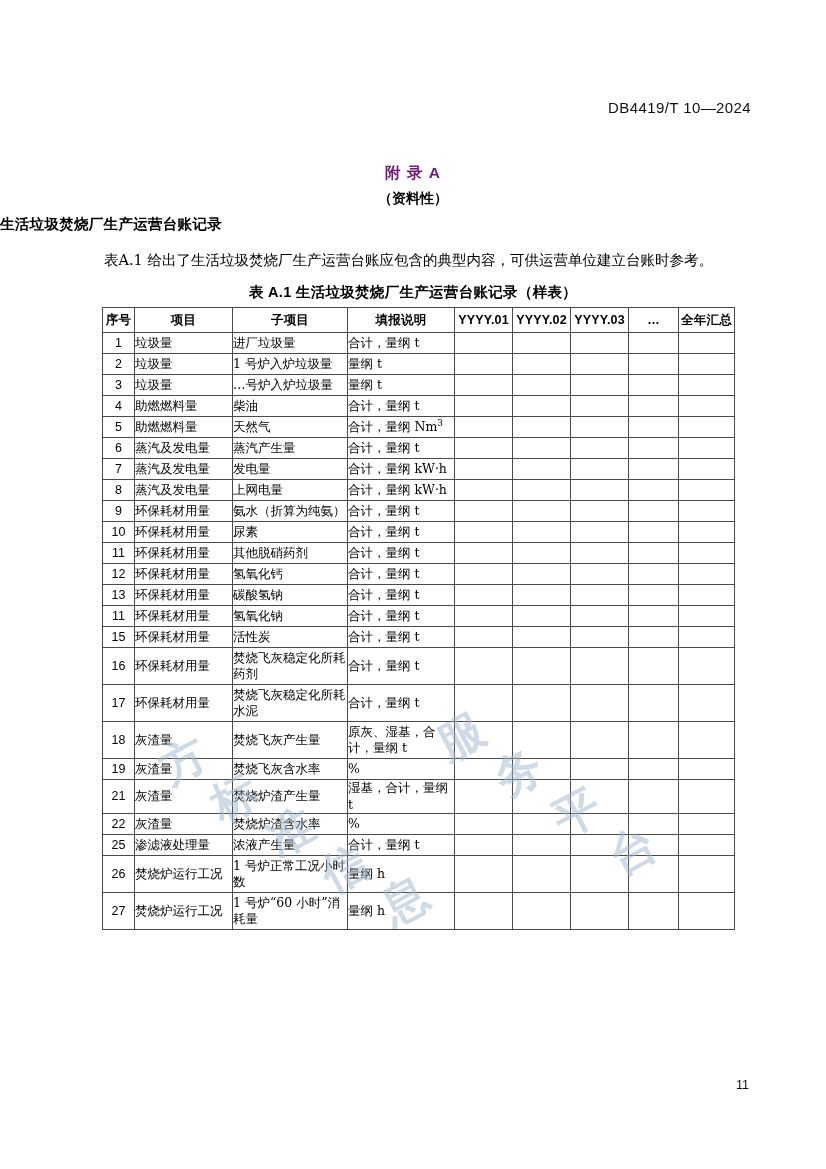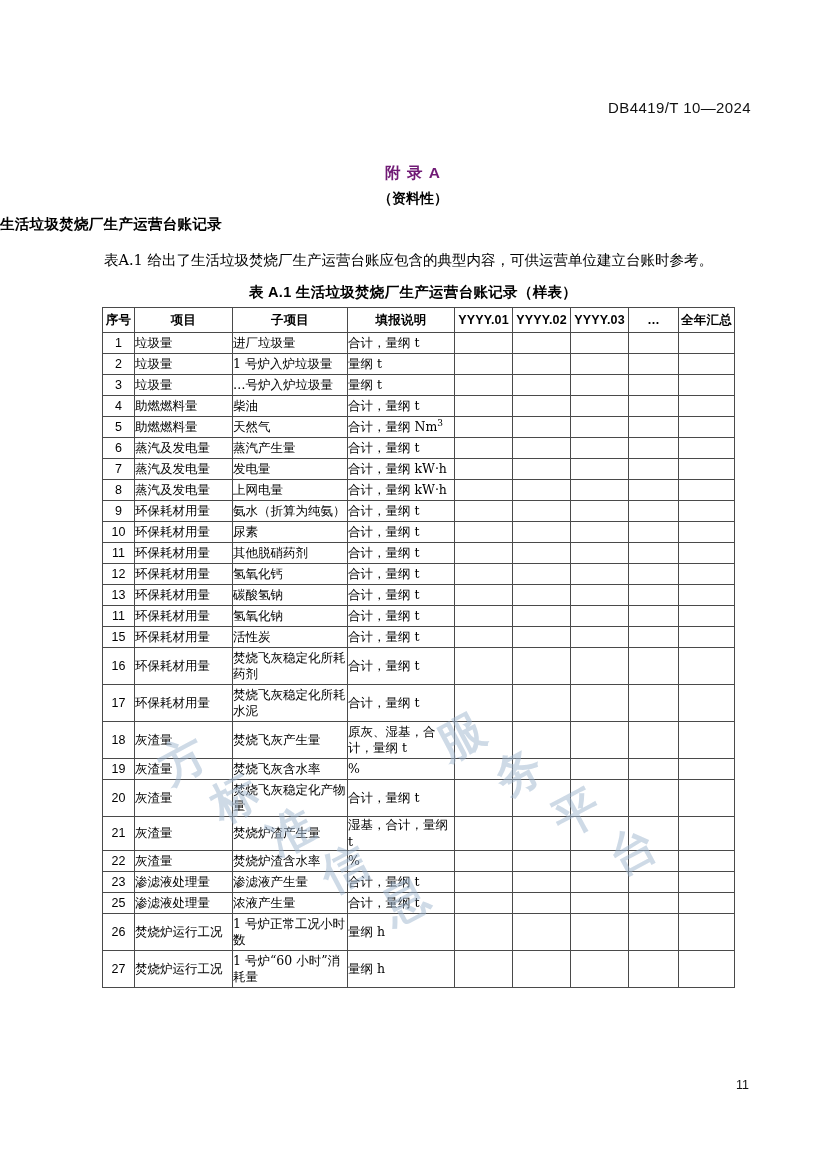--- a/index.html
+++ b/index.html
@@ -447,58 +447,36 @@
             <td class="cell-no">19</td>
             <td class="cell-text">灰渣量</td>
             <td class="cell-text">焚烧飞灰含水率</td>
             <td class="cell-text">%</td>
             <td class="cell-blank"></td>
             <td class="cell-blank"></td>
             <td class="cell-blank"></td>
             <td class="cell-blank"></td>
             <td class="cell-blank"></td>
           </tr>
-          <tr class="r2">
-            <td class="cell-no">20</td>
-            <td class="cell-text">灰渣量</td>
-            <td class="cell-text">焚烧飞灰稳定化产物量</td>
-            <td class="cell-text">合计，量纲 t</td>
-            <td class="cell-blank"></td>
-            <td class="cell-blank"></td>
-            <td class="cell-blank"></td>
-            <td class="cell-blank"></td>
-            <td class="cell-blank"></td>
-          </tr>
           <tr class="r1">
             <td class="cell-no">21</td>
             <td class="cell-text">灰渣量</td>
             <td class="cell-text">焚烧炉渣产生量</td>
             <td class="cell-text">湿基，合计，量纲 t</td>
             <td class="cell-blank"></td>
             <td class="cell-blank"></td>
             <td class="cell-blank"></td>
             <td class="cell-blank"></td>
             <td class="cell-blank"></td>
           </tr>
           <tr class="r1">
             <td class="cell-no">22</td>
             <td class="cell-text">灰渣量</td>
             <td class="cell-text">焚烧炉渣含水率</td>
             <td class="cell-text">%</td>
-            <td class="cell-blank"></td>
-            <td class="cell-blank"></td>
-            <td class="cell-blank"></td>
-            <td class="cell-blank"></td>
-            <td class="cell-blank"></td>
-          </tr>
-          <tr class="r1">
-            <td class="cell-no">23</td>
-            <td class="cell-text">渗滤液处理量</td>
-            <td class="cell-text">渗滤液产生量</td>
-            <td class="cell-text">合计，量纲 t</td>
             <td class="cell-blank"></td>
             <td class="cell-blank"></td>
             <td class="cell-blank"></td>
             <td class="cell-blank"></td>
             <td class="cell-blank"></td>
           </tr>
           <tr class="r1">
             <td class="cell-no">25</td>
             <td class="cell-text">渗滤液处理量</td>
             <td class="cell-text">浓液产生量</td>

